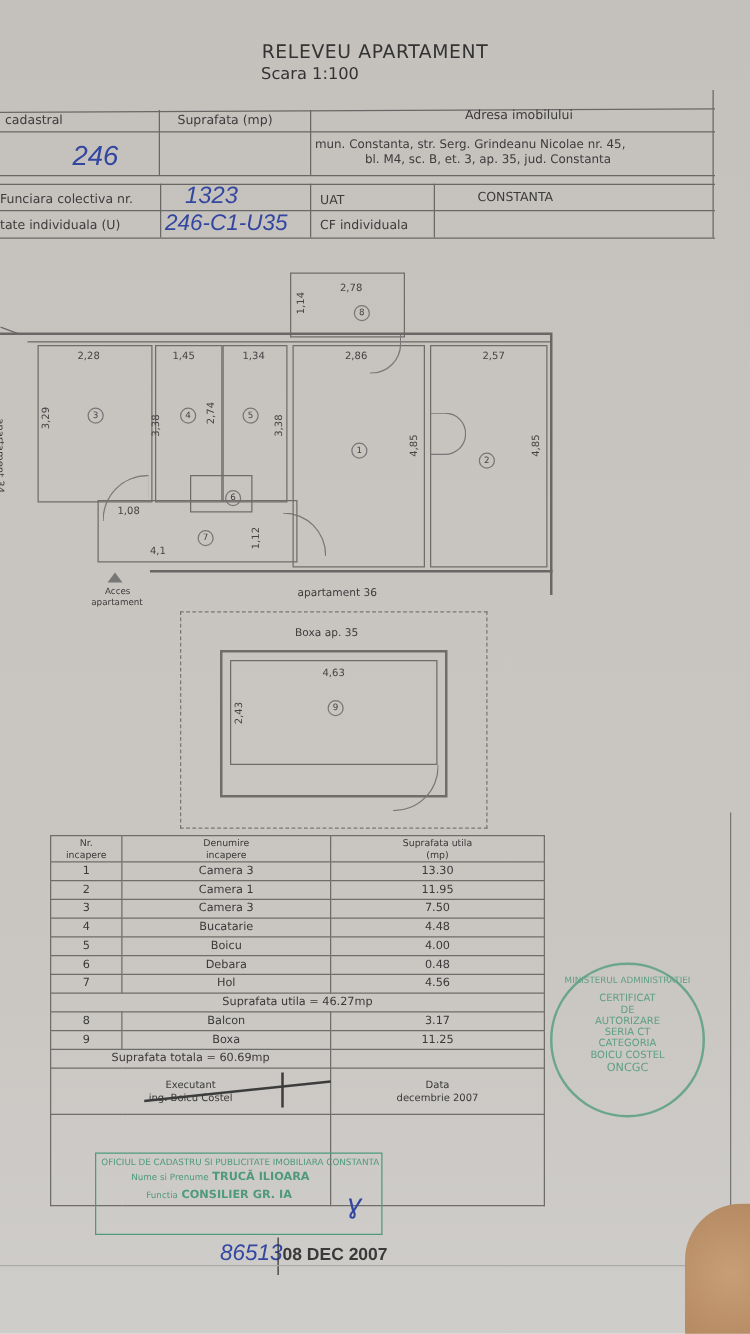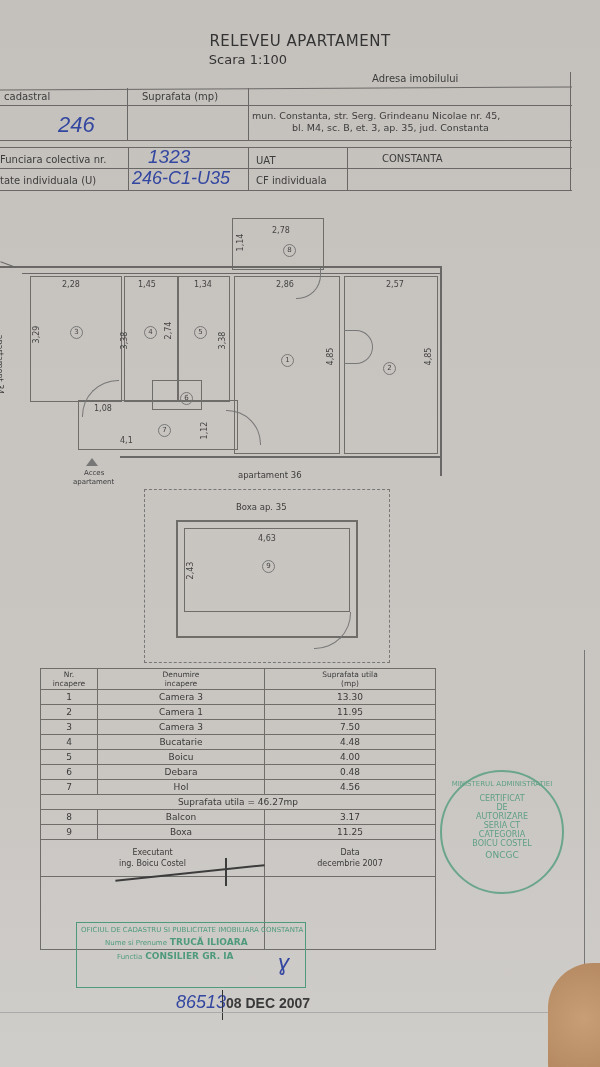--- a/index.html
+++ b/index.html
@@ -34,21 +34,21 @@
 <div>
   <div class="line" style="left:0;top:88px;width:572px;height:1px;transform:rotate(-0.3deg);"></div>
   <div class="line" style="left:0;top:105px;width:572px;height:1px;"></div>
   <div class="line" style="left:0;top:140px;width:572px;height:1px;"></div>
   <div class="line" style="left:127px;top:88px;width:1px;height:52px;"></div>
   <div class="line" style="left:248px;top:88px;width:1px;height:52px;"></div>
   <div class="line" style="left:570px;top:72px;width:1px;height:68px;"></div>
 
   <div class="txt" style="left:4px;top:91px;">cadastral</div>
   <div class="txt" style="left:142px;top:91px;">Suprafata (mp)</div>
-  <div class="txt" style="left:372px;top:73px;">Adresa imobilului</div>
+  <div class="txt" style="left:372px;top:87px;">Adresa imobilului</div>
   <div class="hand" style="left:58px;top:112px;font-size:22px;">246</div>
   <div class="txt" style="left:252px;top:110px;font-size:9.5px;">mun. Constanta, str. Serg. Grindeanu Nicolae nr. 45,</div>
   <div class="txt" style="left:292px;top:122px;font-size:9.5px;">bl. M4, sc. B, et. 3, ap. 35, jud. Constanta</div>
 
   <div class="line" style="left:0;top:147px;width:572px;height:1px;"></div>
   <div class="line" style="left:0;top:168px;width:572px;height:1px;"></div>
   <div class="line" style="left:0;top:190px;width:572px;height:1px;"></div>
   <div class="line" style="left:128px;top:147px;width:1px;height:43px;"></div>
   <div class="line" style="left:248px;top:147px;width:1px;height:43px;"></div>
   <div class="line" style="left:347px;top:147px;width:1px;height:43px;"></div>
@@ -183,20 +183,24 @@
         <td>8</td>
         <td>Balcon</td>
         <td>3.17</td>
       </tr>
   <tr>
         <td>9</td>
         <td>Boxa</td>
         <td>11.25</td>
       </tr>
   <tr>
+        <td colspan="2">Suprafata totala = 60.69mp</td>
+        <td></td>
+      </tr>
+  <tr>
     <td colspan="2" style="height:34px;font-size:8px;line-height:11px;"><span>Executant</span><br><span>ing. Boicu Costel</span></td>
     <td style="font-size:8px;line-height:11px;"><span>Data</span><br><span>decembrie 2007</span></td>
   </tr>
   <tr>
     <td colspan="2" style="height:70px;"></td>
     <td></td>
   </tr>
 </tbody>
   </table>
 

